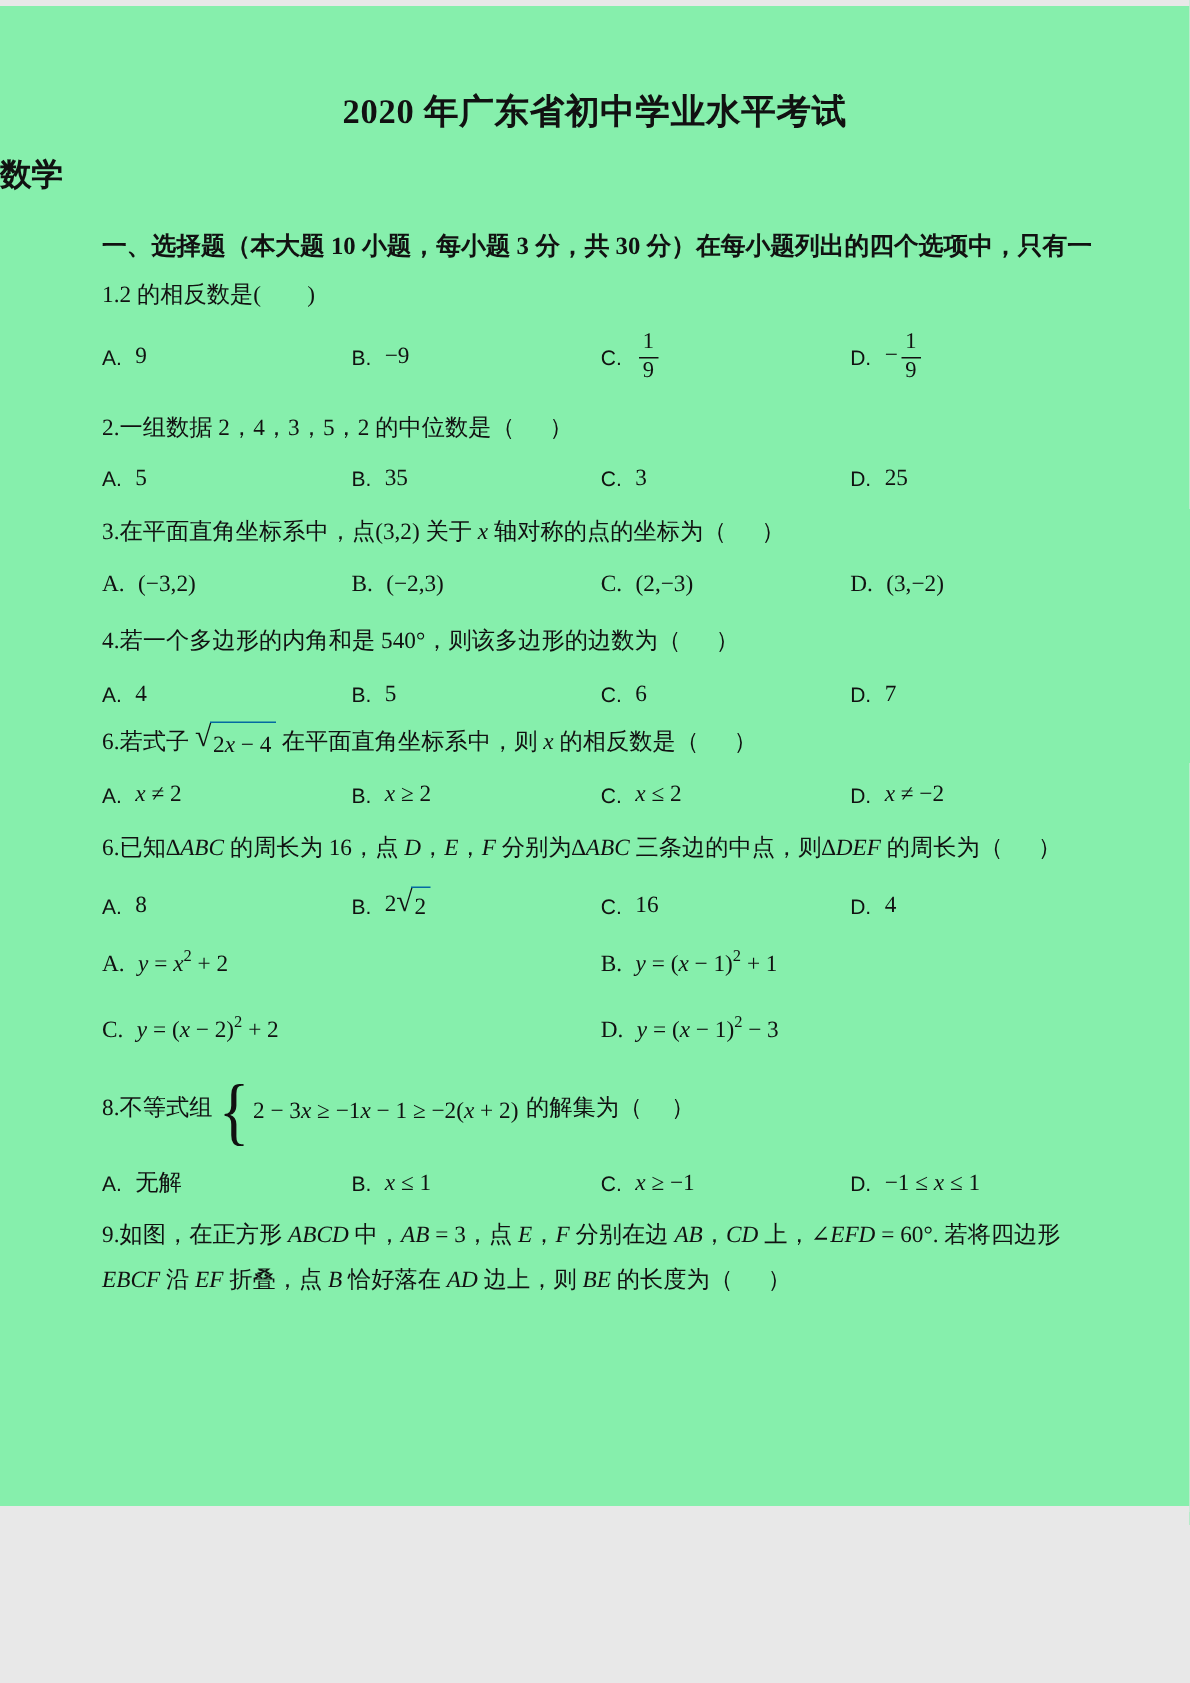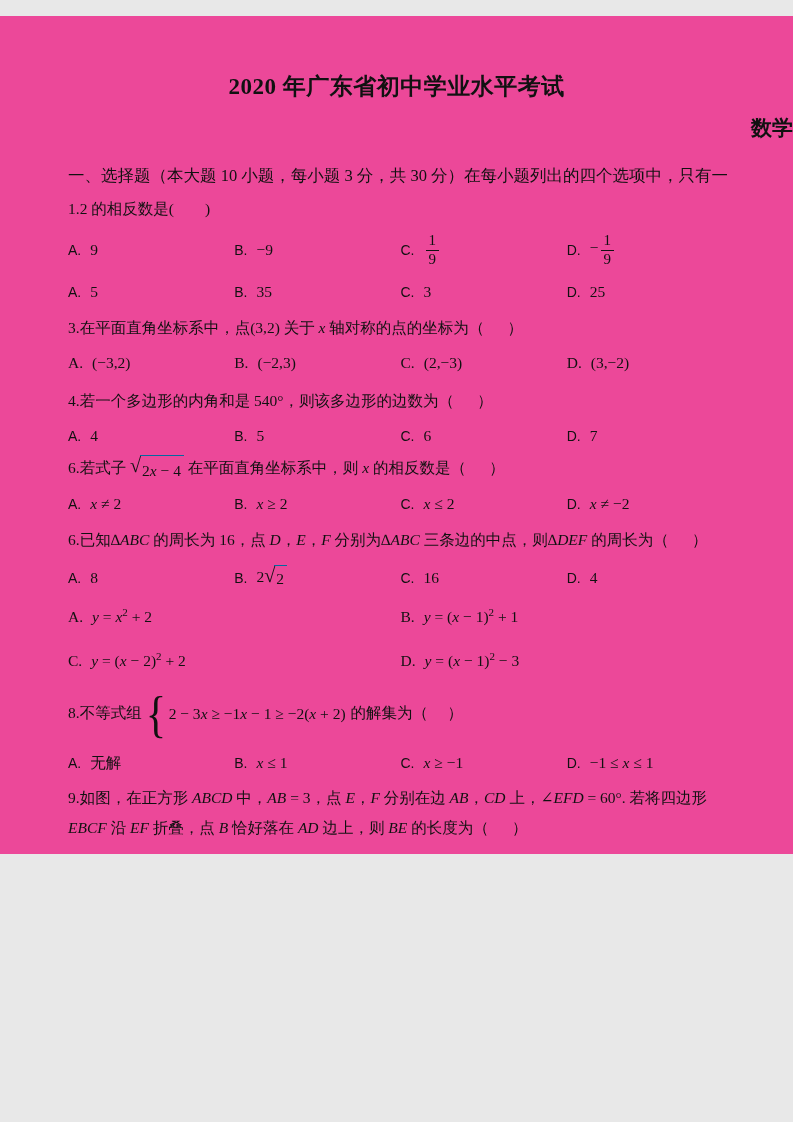--- a/index.html
+++ b/index.html
@@ -1,43 +1,43 @@
 <!DOCTYPE html>
 <html><head>
 <meta charset="utf-8">
 <style>
   html,body{margin:0;padding:0;background:#e8e8e8;}
   .page{
     position:relative;
-    width:793px;height:838px;
-    margin:16px auto;
-    background:#ec4899;
+    width:793px;height:1000px;
+    margin:4px auto;
+    background:#86efac;
     color:#111;
     font-family:"Liberation Serif","DejaVu Serif",serif;
     overflow:hidden;
     box-sizing:border-box;
   }
   .title{
     padding-top:57px;
     text-align:center;
     font-weight:700;
     font-size:23px;
     line-height:28px;
     letter-spacing:.5px;
   }
   .subtitle{
     margin-top:14px;
-    text-align:right;
+    text-align:left;
     font-weight:700;
     font-size:21px;
     line-height:26px;
   }
   .intro{
     margin:19px 62px 0 68px;
-    font-weight:400;
+    font-weight:700;
     font-size:16.5px;
     line-height:31px;
   }
   .intro div{white-space:pre-wrap;}
   #questions{margin:0 60px 0 68px;font-size:15.5px;}
   .question{}
   .stem{line-height:27px;white-space:pre-wrap;}
   .opts{display:grid;grid-template-columns:repeat(4,1fr);align-items:center;}
   .opts.two{grid-template-columns:1fr 1fr;}
   .opt{display:flex;align-items:center;white-space:pre;line-height:24px;}
@@ -85,20 +85,21 @@
       <div class="question q1">
         <div class="stem"><span class="t">1.2 的相反数是(        )</span></div>
         <div class="opts">
           <div class="opt"><span class="lbl lbl-sans">A.</span><span class="oval"><span class="mr">9</span></span></div>
           <div class="opt"><span class="lbl lbl-sans">B.</span><span class="oval"><span class="mr">−9</span></span></div>
           <div class="opt"><span class="lbl lbl-sans">C.</span><span class="oval"><span class="frac"><span class="fn">1</span><span class="fd">9</span></span></span></div>
           <div class="opt"><span class="lbl lbl-sans">D.</span><span class="oval"><span class="mr">−</span><span class="frac"><span class="fn">1</span><span class="fd">9</span></span></span></div>
         </div>
       </div>
       <div class="question q2">
+        <div class="stem"><span class="t">2.一组数据 2，4，3，5，2 的中位数是（      ）</span></div>
         <div class="opts">
           <div class="opt"><span class="lbl lbl-sans">A.</span><span class="oval"><span class="mr">5</span></span></div>
           <div class="opt"><span class="lbl lbl-sans">B.</span><span class="oval"><span class="mr">35</span></span></div>
           <div class="opt"><span class="lbl lbl-sans">C.</span><span class="oval"><span class="mr">3</span></span></div>
           <div class="opt"><span class="lbl lbl-sans">D.</span><span class="oval"><span class="mr">25</span></span></div>
         </div>
       </div>
       <div class="question q3">
         <div class="stem"><span class="t">3.在平面直角坐标系中，点</span><span class="mr">(3,2)</span><span class="t"> 关于 </span><span class="mi">x</span><span class="t"> 轴对称的点的坐标为（      ）</span></div>
         <div class="opts">

